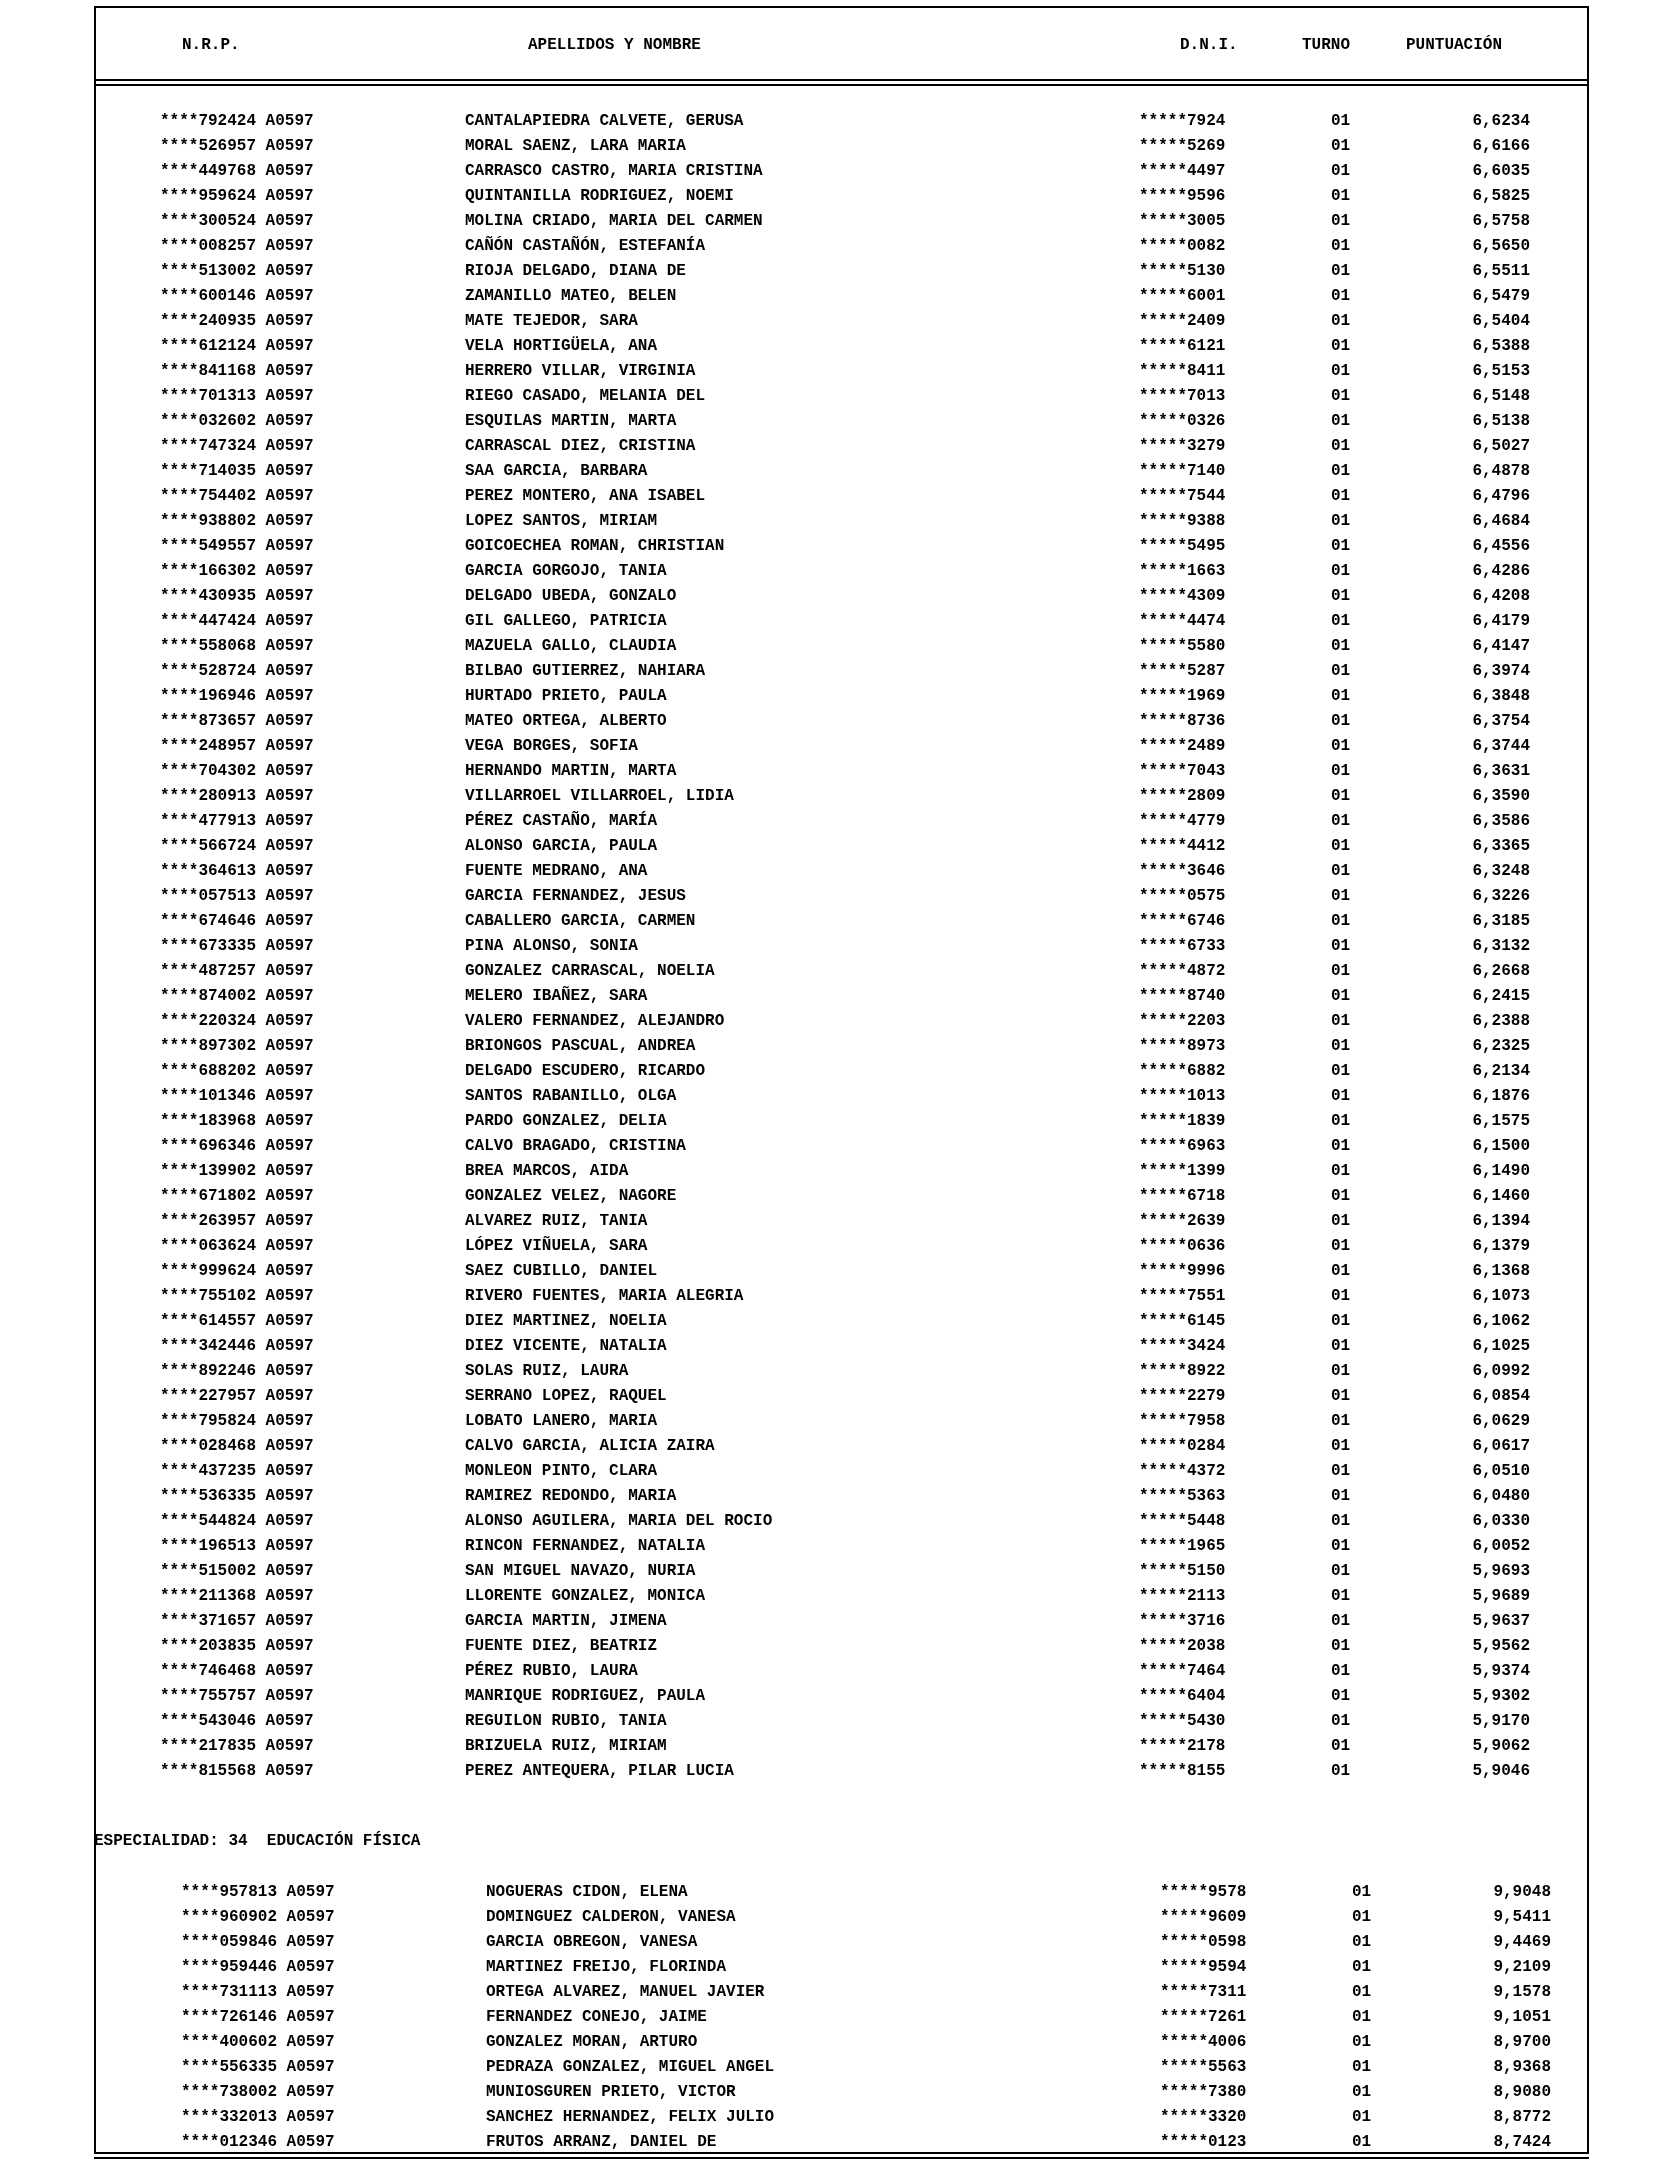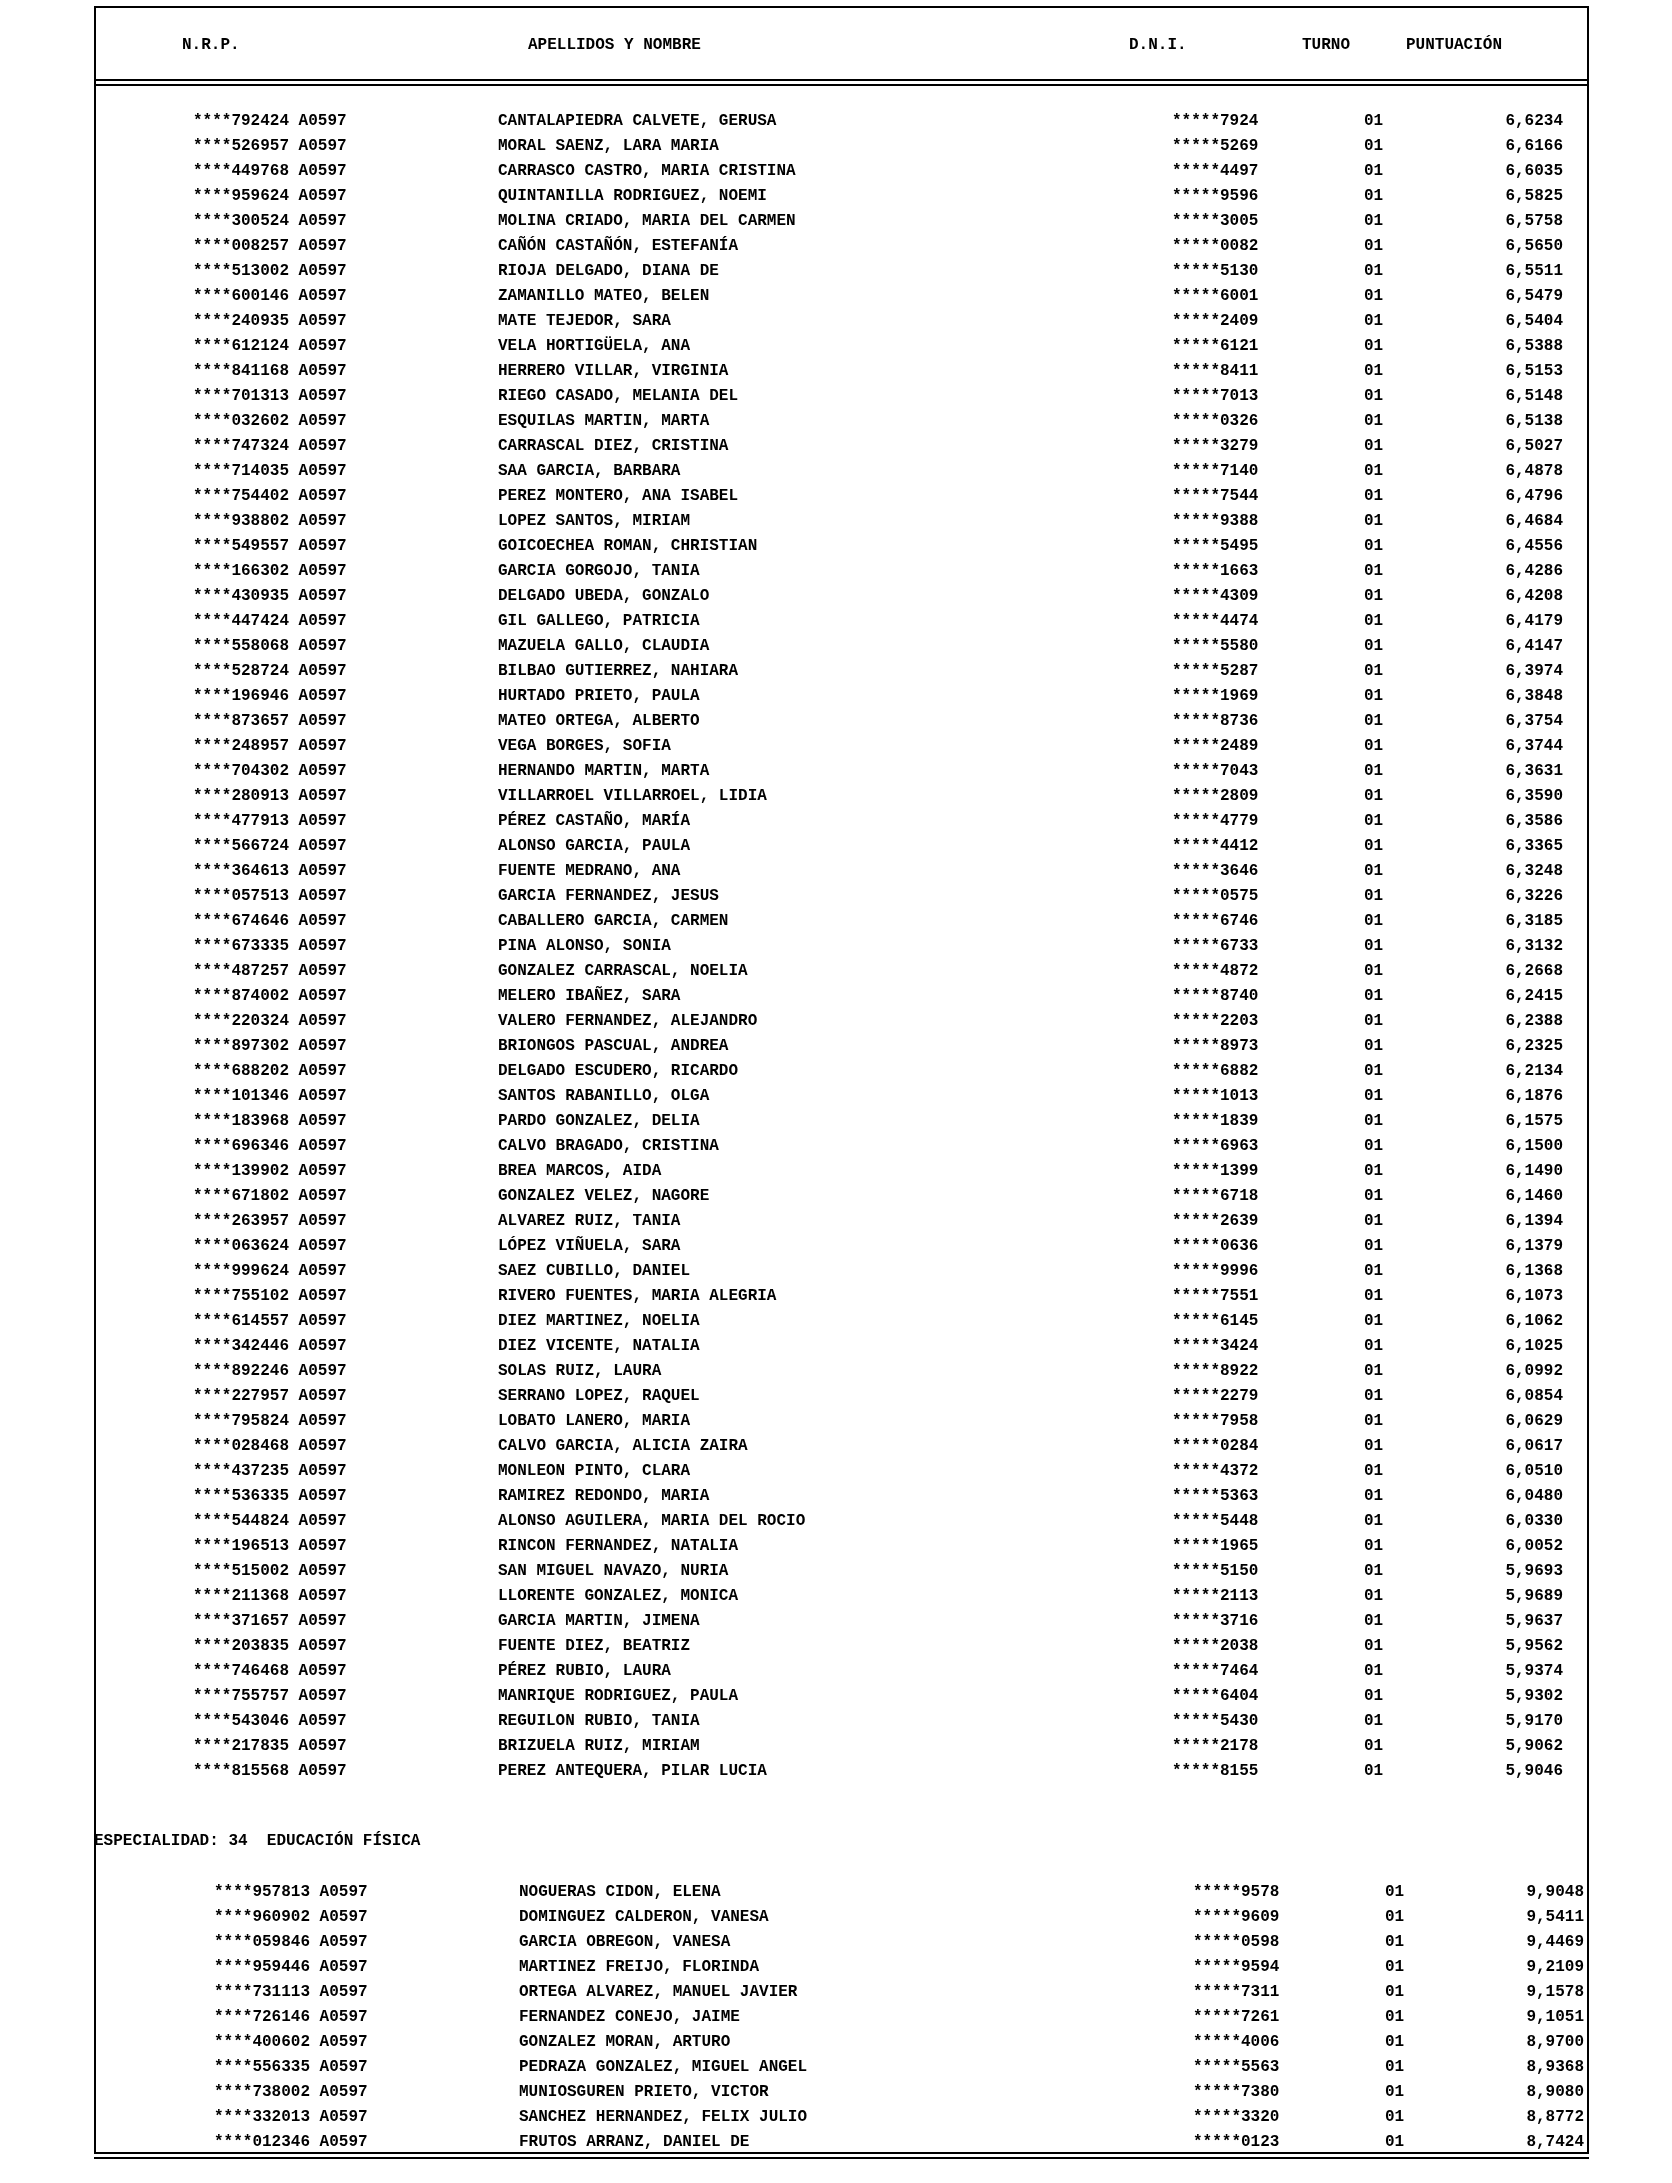--- a/index.html
+++ b/index.html
@@ -28,24 +28,24 @@
   }
   .rule { position: absolute; left: 94px; width: 1495px; background: #000; }
   .sep1 { top: 79px; height: 2.4px; }
   .sep2 { top: 84px; height: 1.6px; }
   .bot1 { top: 2152px; height: 2.4px; }
   .bot2 { top: 2157px; height: 1.6px; }
   .thead { position: absolute; left: 0; top: 30px; width: 1672px; height: 30px; }
   .h { position: absolute; top: 0; height: 30px; line-height: 30px; white-space: pre; }
   .h-nrp   { left: 182px; }
   .h-name  { left: 513px; margin-left: 15px; }
-  .h-dni   { left: 1129px; }
+  .h-dni   { left: 1180px; }
   .h-turno { left: 1302px; }
   .h-punt  { left: 1406px; }
-  .rows { position: absolute; left: 12px; width: 1332px; padding-left: 21px; }
+  .rows { position: absolute; left: 0; width: 1332px; }
   .rows1 { top: 109px; }
   .rows2 { top: 1880px; margin-left: 21px; }
   .row { position: relative; height: 25px; }
   .c { position: absolute; top: 0; height: 25px; line-height: 25px; white-space: pre; }
   .c-nrp   { left: 160px; }
   .c-name  { left: 465px; }
   .c-dni   { left: 1139px; }
   .c-turno { left: 1331px; }
   .c-punt  { left: 1382px; width: 148px; text-align: right; }
   .section-title {

